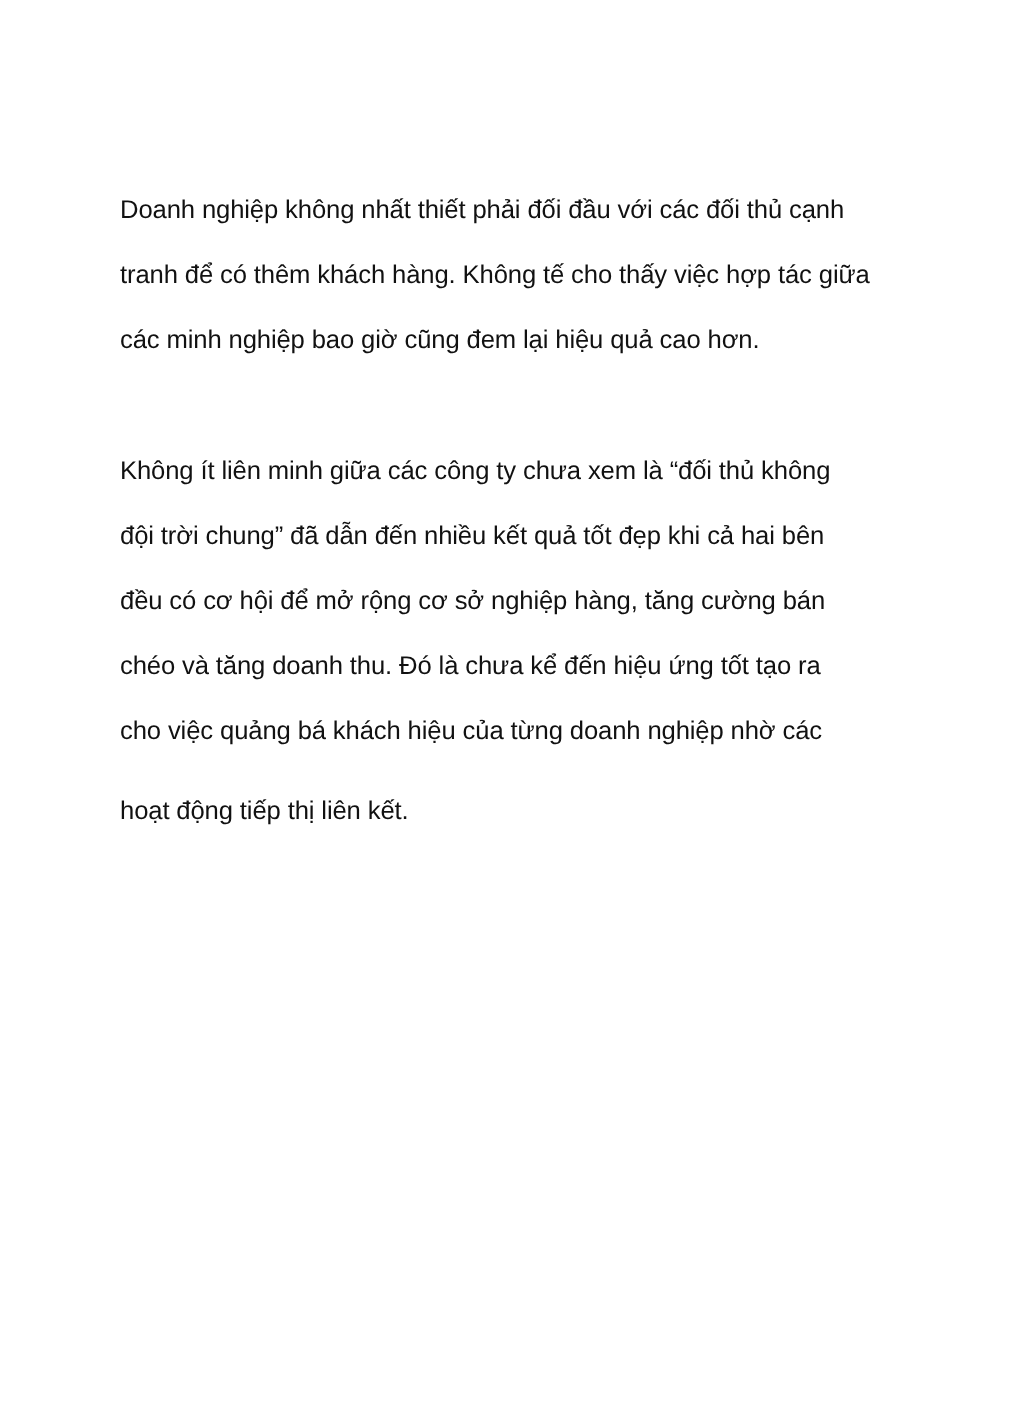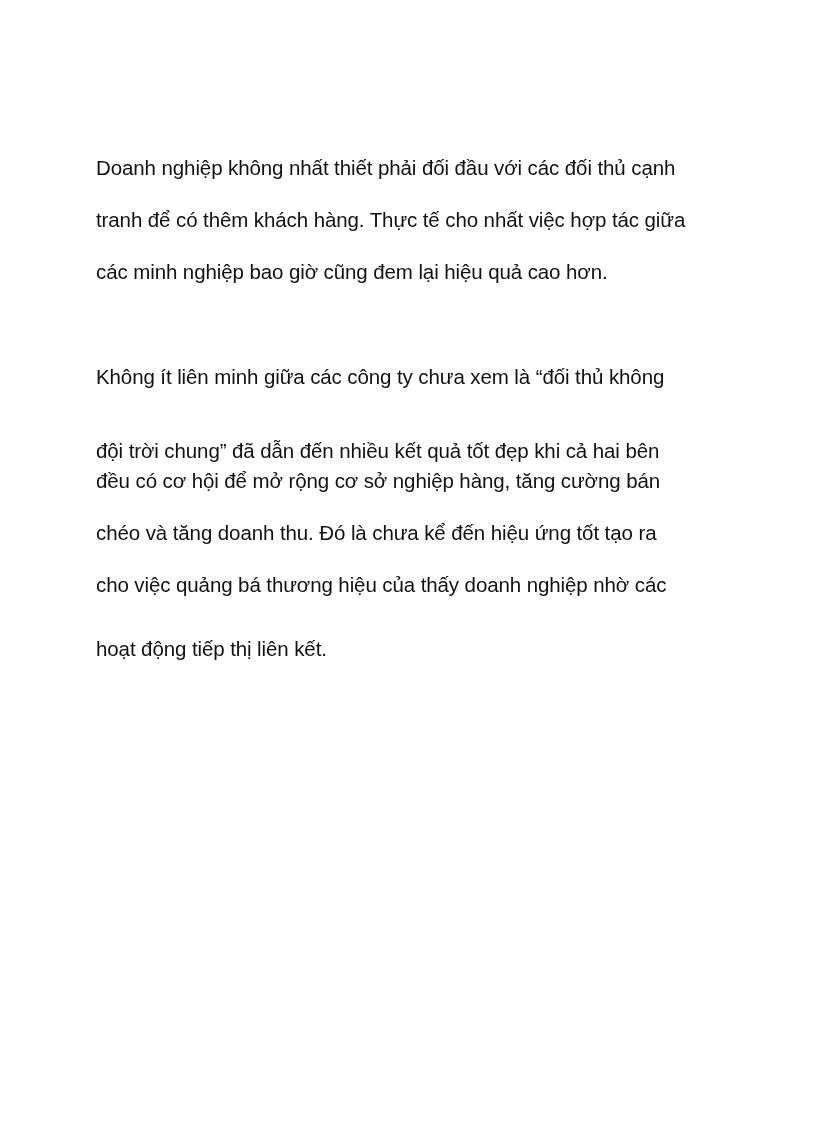--- a/index.html
+++ b/index.html
@@ -30,24 +30,24 @@
       white-space: nowrap;
       letter-spacing: -0.1px;
     }
   </style>
 </head>
 <body>
 
 <div class="page">
   <div>
     <div class="line" style="top:156px">Doanh nghiệp không nhất thiết phải đối đầu với các đối thủ cạnh</div>
-    <div class="line" style="top:208px">tranh để có thêm khách hàng. Thực tế cho nhất việc hợp tác giữa</div>
+    <div class="line" style="top:208px">tranh để có thêm khách hàng. Không tế cho thấy việc hợp tác giữa</div>
     <div class="line" style="top:260px">các minh nghiệp bao giờ cũng đem lại hiệu quả cao hơn.</div>
   </div>
   <div>
     <div class="line" style="top:365px">Không ít liên minh giữa các công ty chưa xem là “đối thủ không</div>
-    <div class="line" style="top:439px">đội trời chung” đã dẫn đến nhiều kết quả tốt đẹp khi cả hai bên</div>
+    <div class="line" style="top:417px">đội trời chung” đã dẫn đến nhiều kết quả tốt đẹp khi cả hai bên</div>
     <div class="line" style="top:469px">đều có cơ hội để mở rộng cơ sở nghiệp hàng, tăng cường bán</div>
     <div class="line" style="top:521px">chéo và tăng doanh thu. Đó là chưa kể đến hiệu ứng tốt tạo ra</div>
-    <div class="line" style="top:573px">cho việc quảng bá thương hiệu của thấy doanh nghiệp nhờ các</div>
+    <div class="line" style="top:573px">cho việc quảng bá khách hiệu của từng doanh nghiệp nhờ các</div>
     <div class="line" style="top:637px">hoạt động tiếp thị liên kết.</div>
   </div>
 </div>
 
 </body></html>

